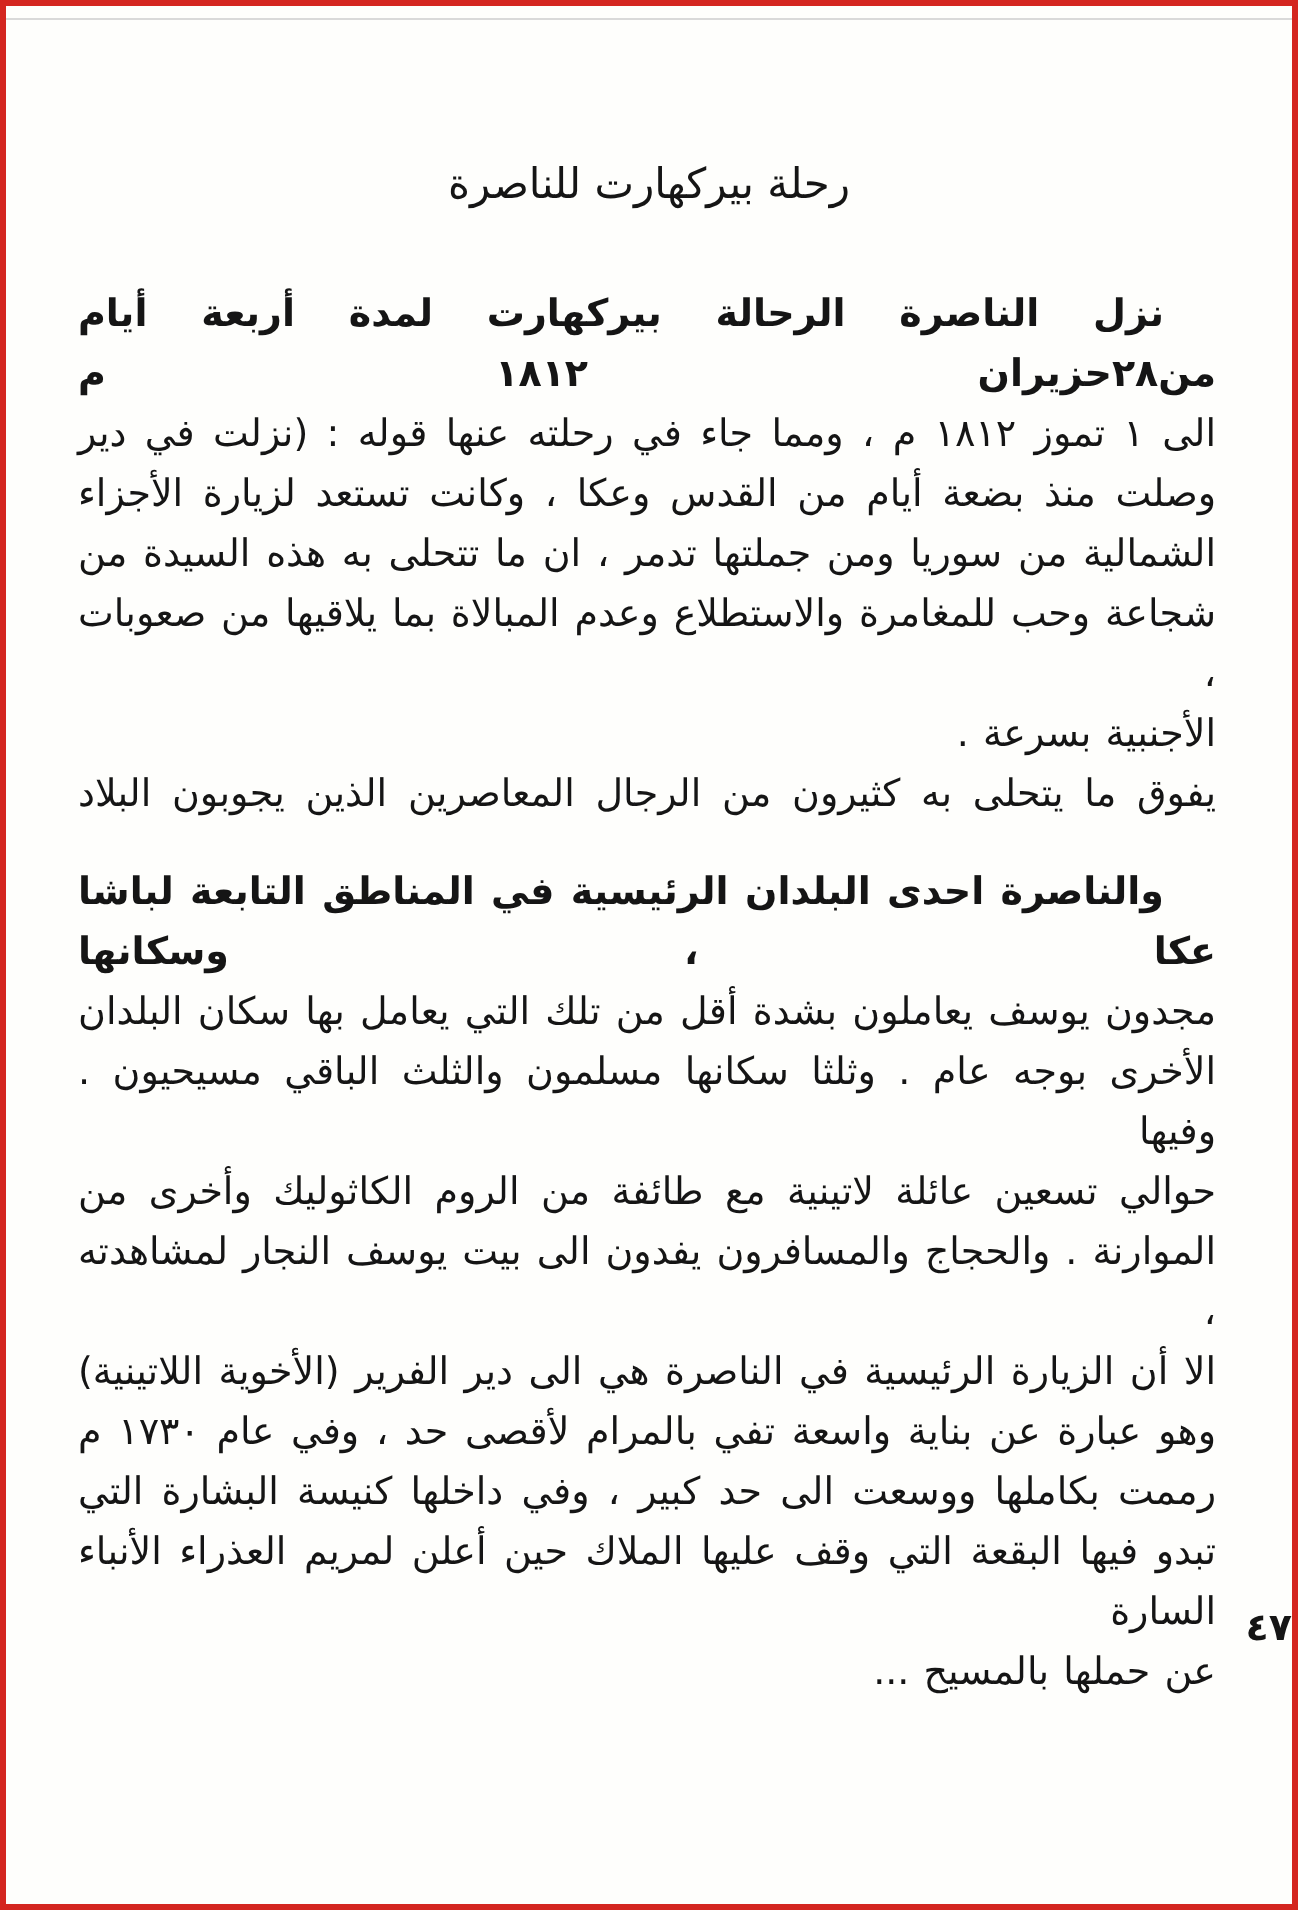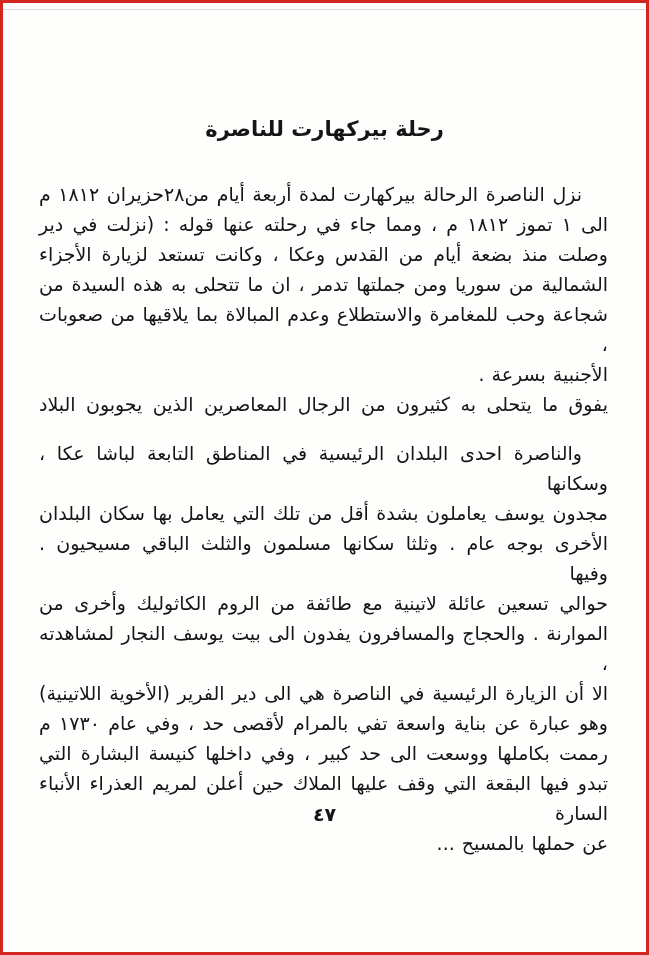--- a/index.html
+++ b/index.html
@@ -27,55 +27,56 @@
   .scan-artifact-line {
     position: absolute;
     top: 6px;
     left: 0;
     right: 0;
     height: 1px;
     background: #d9d9d9;
   }
   h1.title {
     margin: 0;
-    padding-top: 106px;
+    padding-top: 69px;
     text-align: center;
     font-size: 21px;
     line-height: 40px;
-    font-weight: bold;
+    font-weight: normal;
     letter-spacing: 0.5px;
   }
   .text-block {
     margin: 30px 38px 0 36px;
   }
   .paragraph {
     margin: 0;
   }
   .paragraph + .paragraph {
     margin-top: 19px;
   }
   .line {
     font-size: 19px;
     line-height: 30px;
     text-align: justify;
     text-align-last: justify;
     word-spacing: 1px;
   }
   .line.first {
     text-indent: 26px;
+    font-weight: bold;
   }
   .line.last {
     text-align-last: right;
   }
   .page-number {
     position: absolute;
     top: 800px;
     left: 0;
     right: 0;
-    text-align: center;
+    text-align: right;
     font-size: 19px;
     font-weight: bold;
   }
 </style>
 </head>
 <body>
 
 <div class="page">
   <div class="scan-artifact-line"></div>
   <h1 class="title">رحلة بيركهارت للناصرة</h1>

